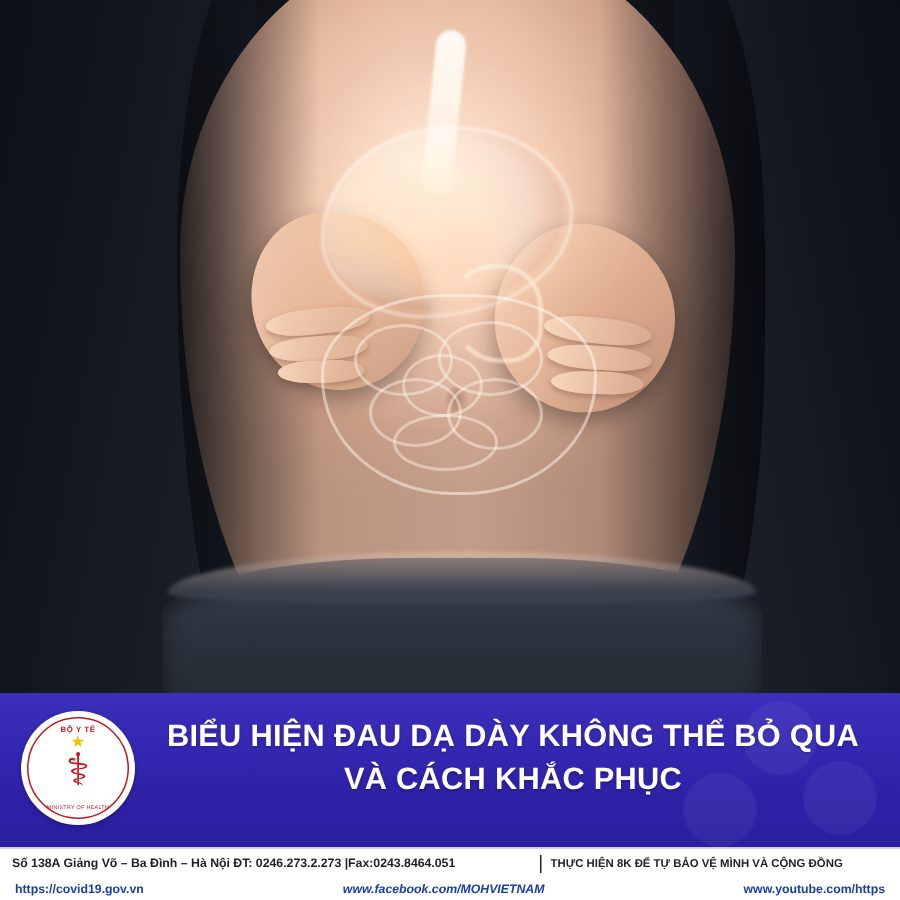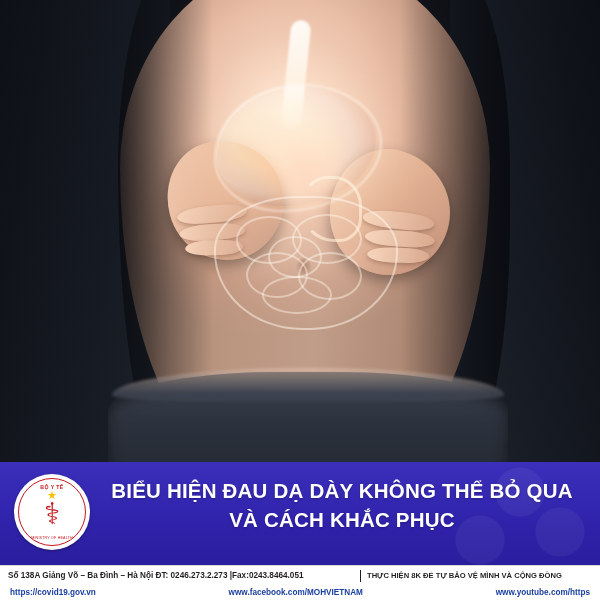--- a/index.html
+++ b/index.html
@@ -324,21 +324,21 @@
     padding: 0 10px;
     box-sizing: border-box;
     text-align: right;
   }
   .flink {
     font-size: 8.2px;
     font-weight: bold;
     color: #1a3fa0;
     white-space: nowrap;
   }
-  .flink.center { color: #1a3fa0; }
+  .flink.center { color: #1a3fa0; font-style: italic; }
   .flink.right { color: #1a3fa0; }
 </style>
 </head>
 <body>
 
 <div id="poster">
 
   <div class="photo">
     <div class="bg-left"></div>
     <div class="bg-right"></div>

